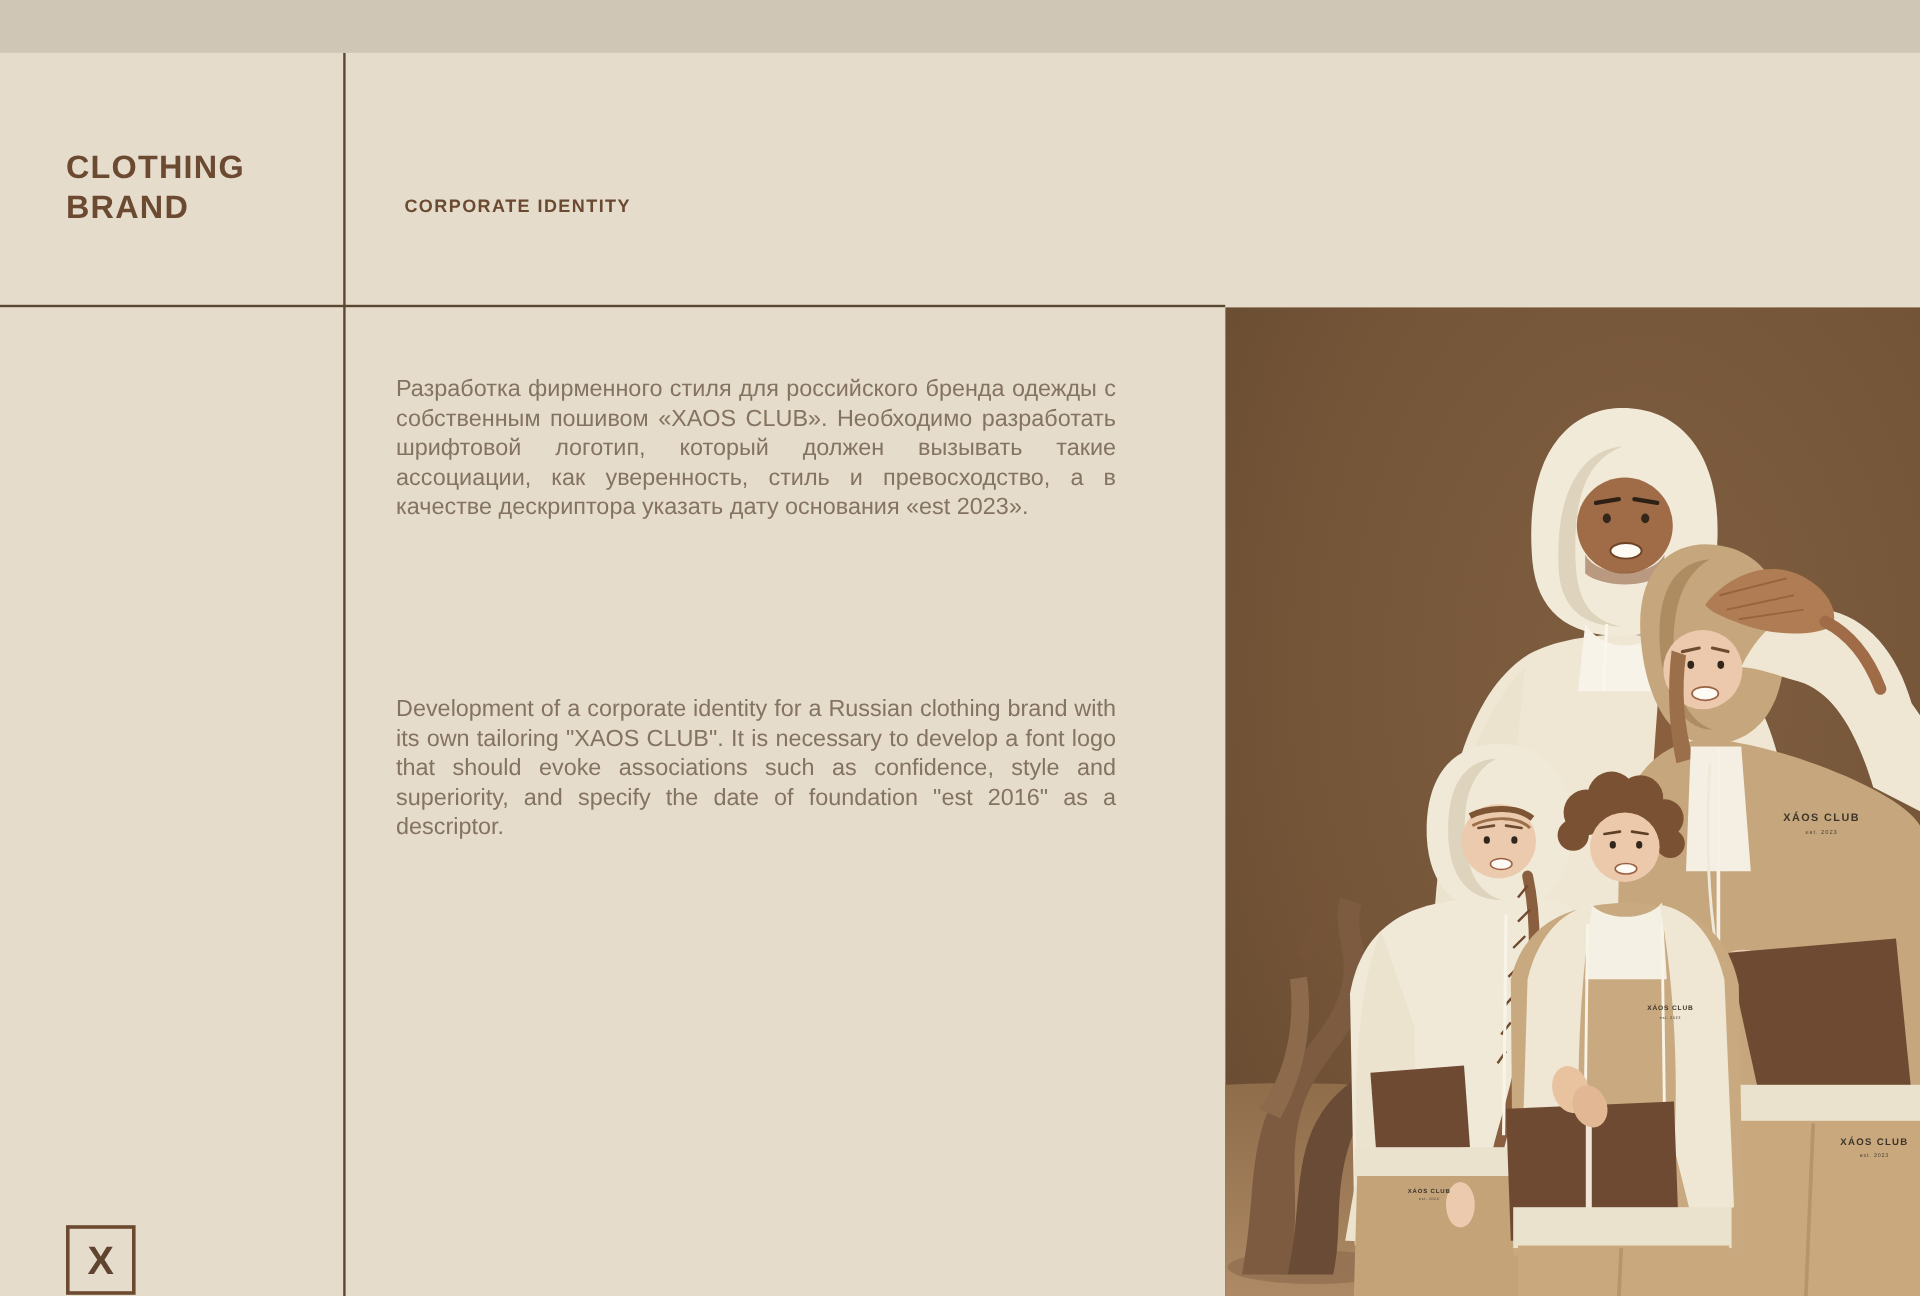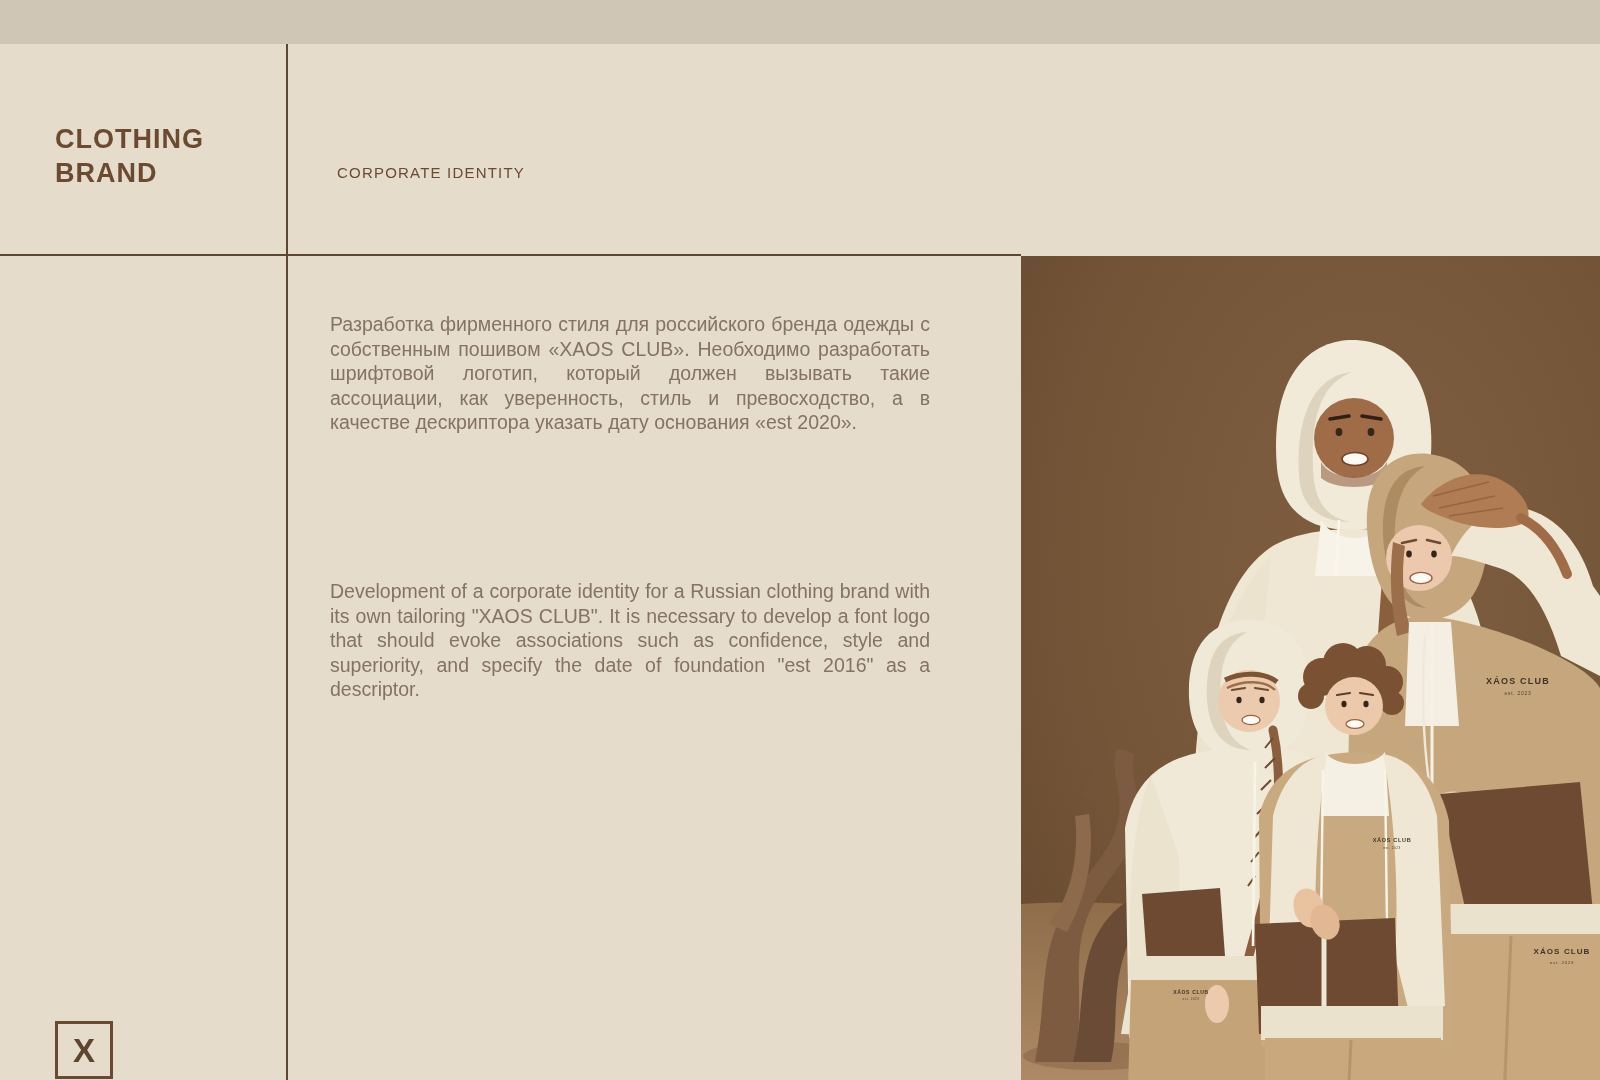--- a/index.html
+++ b/index.html
@@ -18,21 +18,21 @@
     position:absolute; left:0; top:210px; width:1021px; height:2px;
     background:#5c4733;
   }
   .brand-title {
     position:absolute; left:55px; top:78px; width:230px;
     font-size:27px; font-weight:700; line-height:34px;
     letter-spacing:1px; color:#6b4a31;
   }
   .section-title {
     position:absolute; left:337px; top:120px;
-    font-size:15px; font-weight:400; letter-spacing:1.2px; color:#6b4a31;
+    font-size:15px; font-weight:700; letter-spacing:1.2px; color:#6b4a31;
   }
   .para {
     position:absolute; left:330px; width:600px;
     font-size:19.5px; line-height:24.5px; color:#857361;
     text-align:justify;
   }
   .para-ru { top:268px; }
   .para-en { top:535px; }
   .logo-box {
     position:absolute; left:55px; top:977px; width:58px; height:58px;
@@ -51,21 +51,21 @@
 <body>
 
 <div class="page">
 
   <div class="divider-v"></div>
   <div class="divider-h"></div>
 
   <div class="brand-title">CLOTHING BRAND</div>
   <div class="section-title">CORPORATE IDENTITY</div>
 
-  <div class="para para-ru">Разработка фирменного стиля для российского бренда одежды с собственным пошивом «XAOS CLUB». Необходимо разработать шрифтовой логотип, который должен вызывать такие ассоциации, как уверенность, стиль и превосходство, а в качестве дескриптора указать дату основания «est 2020».</div>
+  <div class="para para-ru">Разработка фирменного стиля для российского бренда одежды с собственным пошивом «XAOS CLUB». Необходимо разработать шрифтовой логотип, который должен вызывать такие ассоциации, как уверенность, стиль и превосходство, а в качестве дескриптора указать дату основания «est 2023».</div>
   <div class="para para-en">Development of a corporate identity for a Russian clothing brand with its own tailoring "XAOS CLUB". It is necessary to develop a font logo that should evoke associations such as confidence, style and superiority, and specify the date of foundation "est 2016" as a descriptor.</div>
 
   <div class="logo-box">
     <span class="logo-letter">X</span>
   </div>
 
   <svg class="photo" viewBox="0 0 579 868" preserveAspectRatio="none" xmlns="http://www.w3.org/2000/svg">
     <defs>
       <radialGradient id="wallGrad" cx="60%" cy="35%" r="90%">
         <stop offset="0%" stop-color="#7f5e40"></stop>

